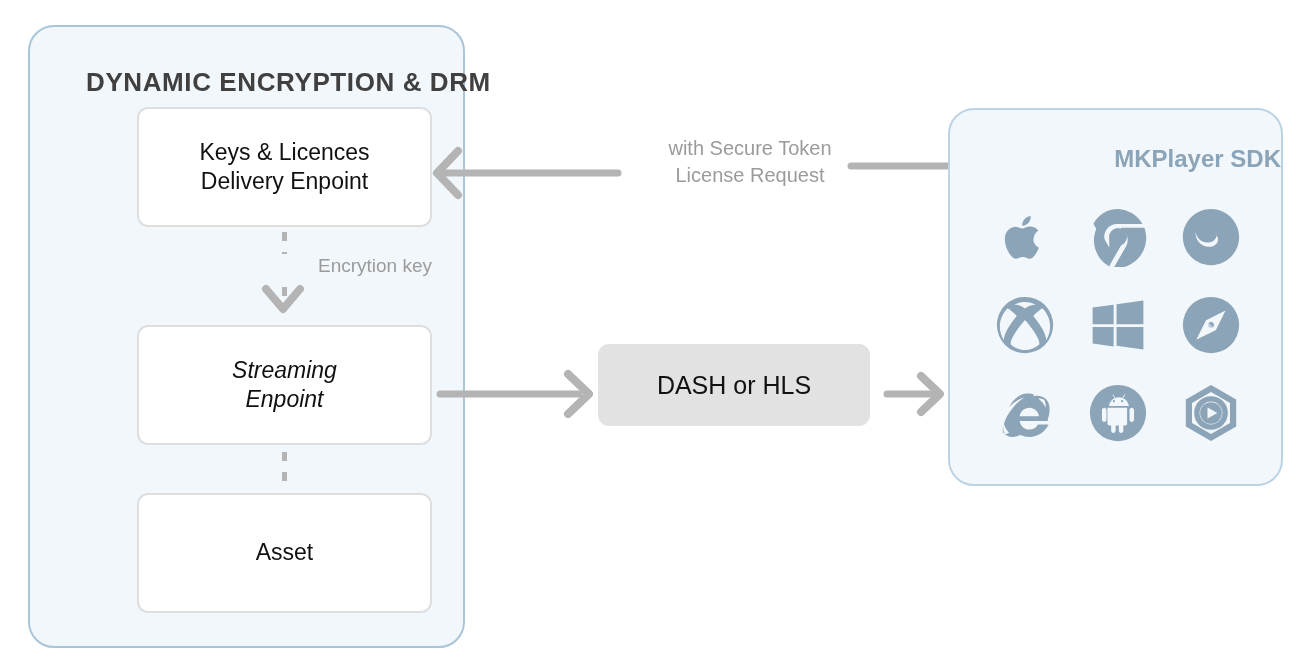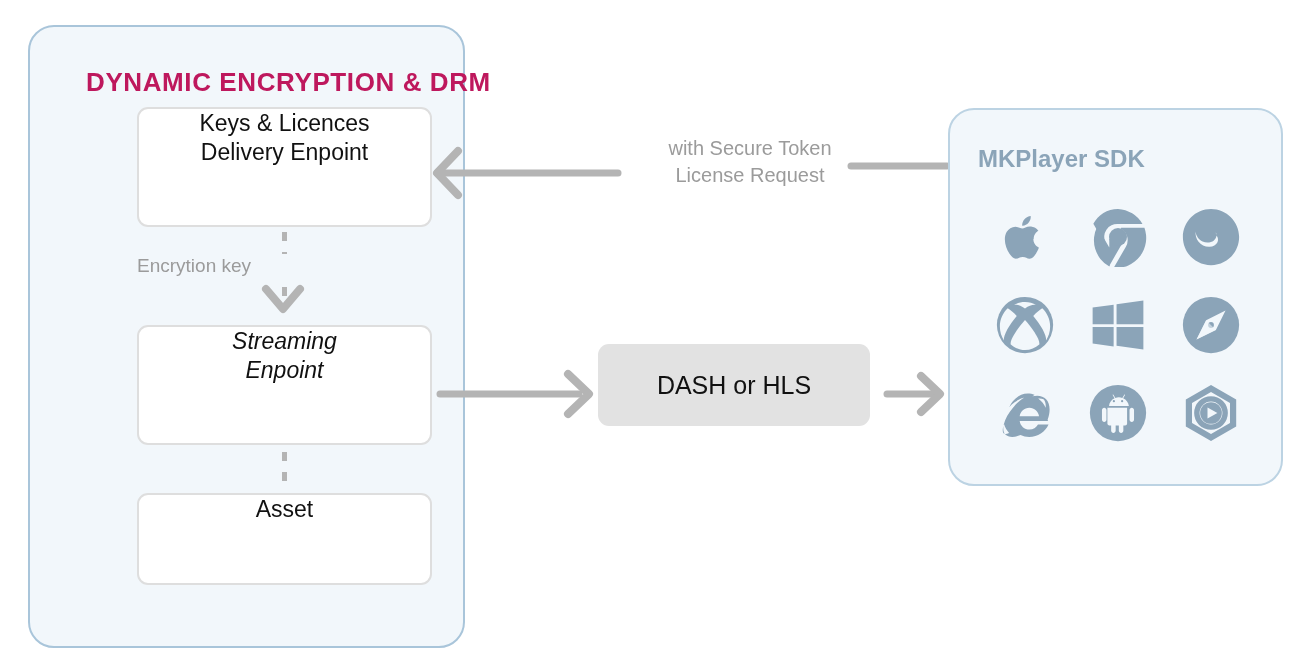--- a/index.html
+++ b/index.html
@@ -30,61 +30,62 @@
     border: 2px solid #a9c5da;
     border-radius: 26px;
   }
   .drm-title {
     position: absolute;
     left: 56px;
     top: 40px;
     font-size: 26px;
     font-weight: bold;
     letter-spacing: 0.6px;
-    color: #be185d;
+    color: #404040;
     white-space: nowrap;
   }
 
   
   .card {
     position: absolute;
     box-sizing: border-box;
     background: #ffffff;
     border: 2px solid #dedede;
     border-radius: 11px;
     display: flex;
+    align-items: center;
     justify-content: center;
     text-align: center;
     color: #111111;
     font-size: 23px;
     line-height: 1.28;
   }
   .card-keys    { left: 137px; top: 107px; width: 295px; height: 120px; }
   .card-stream  { left: 137px; top: 325px; width: 295px; height: 120px; font-style: italic; }
-  .card-asset   { left: 137px; top: 493px; width: 295px; height: 92px; }
+  .card-asset   { left: 137px; top: 493px; width: 295px; height: 120px; }
 
   
   .dash-seg {
     position: absolute;
     width: 5px;
     background-image: linear-gradient(to bottom, #b4b4b4 0 9px, transparent 9px 20px);
     background-size: 5px 20px;
     background-repeat: repeat-y;
   }
   .dash-a { left: 282px; top: 232px; height: 22px; }
   .dash-b { left: 282px; top: 287px; height: 18px; }
   .dash-c { left: 282px; top: 452px; height: 36px; }
 
   
   .key-label {
     position: absolute;
     left: 137px;
     top: 255px;
     width: 295px;
-    text-align: left;
+    text-align: right;
     font-size: 19px;
     color: #9b9b9b;
     white-space: nowrap;
   }
 
   
   .arrow-svg { position: absolute; overflow: visible; }
   .arrow-dn   { left: 262px; top: 283px; }
   .arrow-left { left: 430px; top: 145px; }
   .arrow-main { left: 437px; top: 368px; }
@@ -131,25 +132,24 @@
     box-sizing: border-box;
     background: #f2f7fb;
     border: 2px solid #bcd3e3;
     border-radius: 26px;
   }
   .sdk-title {
     position: absolute;
     left: 0;
     top: 35px;
     width: 100%;
-    text-align: left;
+    text-align: right;
     font-size: 24px;
     font-weight: bold;
     color: #8ba4b8;
-    padding-left: 28px;
   }
   .icon-grid {
     position: absolute;
     left: 28px;
     top: 95px;
     width: 279px;
     display: grid;
     grid-template-columns: repeat(3, 1fr);
     grid-row-gap: 24px;
     justify-items: center;

